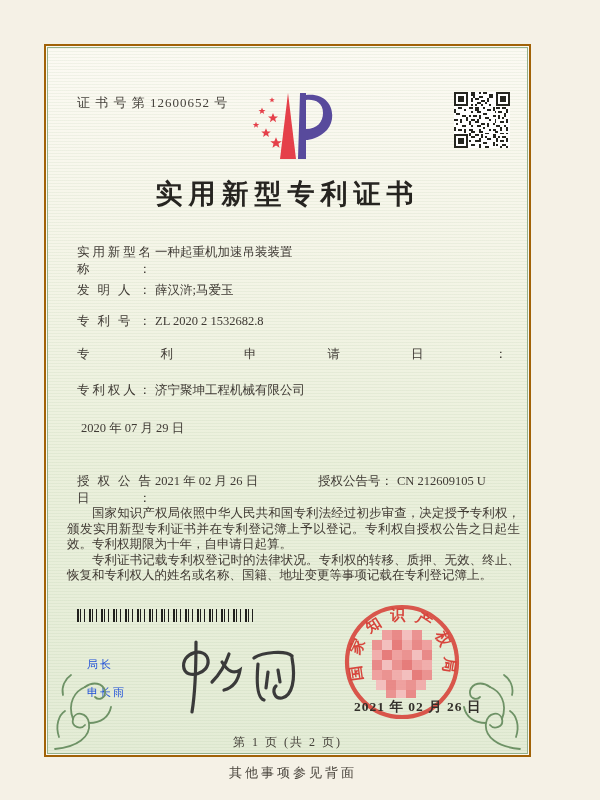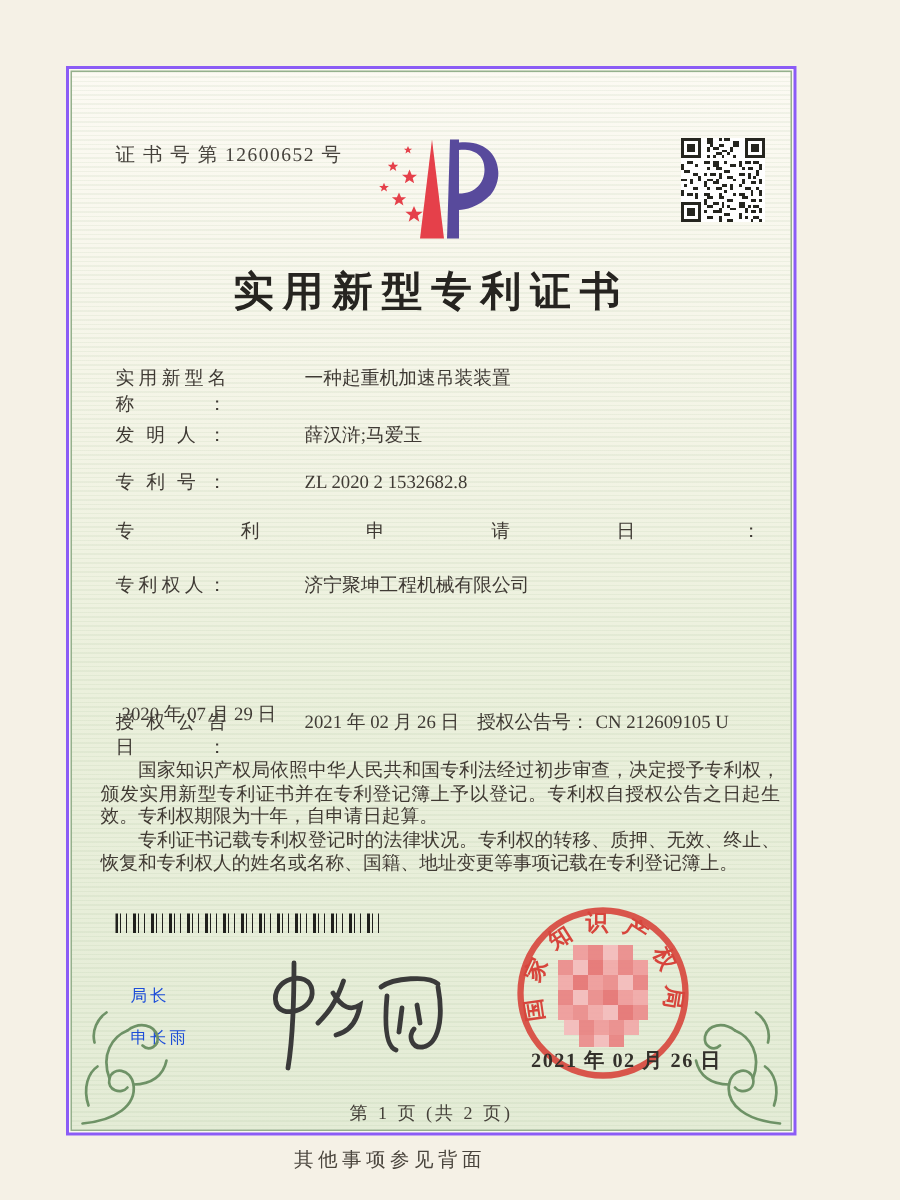--- a/index.html
+++ b/index.html
@@ -4,49 +4,49 @@
 <style>
   html,body{margin:0;padding:0;}
   body{
     width:600px;height:800px;position:relative;overflow:hidden;
     background:#f5f1e6;
     font-family:"Liberation Serif","DejaVu Serif",serif;
     color:#3c3833;
   }
   .cert{
     position:absolute;left:44px;top:44px;width:483px;height:709px;
-    border:2px solid #8b5cf6;background:#fbf9f1;
+    border:2px solid #a16207;background:#fbf9f1;
   }
   .cert-inner{
     position:absolute;inset:1px;border:1px solid #94b08c;
     background:
       repeating-linear-gradient(180deg, rgba(140,172,128,0.10) 0 1px, rgba(0,0,0,0) 1px 3px),
       linear-gradient(180deg,#fcfaf3 0%,#f5f5e8 28%,#ebf0dc 58%,#e4ecd6 100%);
   }
   .abs{position:absolute;}
   .cert-no{left:31px;top:48px;font-size:13px;letter-spacing:1px;color:#46423c;}
   .title{left:0;top:130px;width:100%;text-align:center;font-size:27px;font-weight:600;
     letter-spacing:6px;color:#262420;}
-  .frow{left:31px;width:430px;display:flex;font-size:12.5px;line-height:17px;color:#3f3a34;gap:48px;}
+  .frow{left:31px;width:430px;display:flex;font-size:12.5px;line-height:17px;color:#3f3a34;}
   .lab{flex:0 0 74px;text-align:justify;text-align-last:justify;}
   .val{flex:1;margin-left:4px;white-space:pre-line;}
   .pair2{position:absolute;left:241px;top:0;display:flex;}
   .pair2 .lab{flex:0 0 auto;text-align:left;text-align-last:auto;margin-right:4px;}
   .paras{left:21px;top:432px;width:453px;font-size:12.5px;line-height:15.6px;
     text-align:justify;color:#403a33;margin-top:28px;}
   .paras p{margin:0;text-indent:2em;}
   .barcode{left:31px;top:563px;width:176px;height:13px;
     background:
       repeating-linear-gradient(90deg,#20201d 0 2px,rgba(0,0,0,0) 2px 3px,#20201d 3px 4px,rgba(0,0,0,0) 4px 7px,#20201d 7px 8px,rgba(0,0,0,0) 8px 12px);}
   .signer{left:41px;top:604px;font-family:"Liberation Sans","DejaVu Sans",sans-serif;
     font-size:11px;line-height:28px;color:#1d4ed8;letter-spacing:2px;}
   .seal-date{left:308px;top:652px;font-size:13.5px;letter-spacing:1px;color:#33302b;font-weight:600;}
   .page-ind{left:0;top:688px;width:100%;text-align:center;font-size:12px;color:#45413a;letter-spacing:2px;}
   .back-note{left:0;top:764px;width:520px;text-align:center;font-size:13px;
-    letter-spacing:3px;color:#4a453d;}
+    letter-spacing:3px;color:#4a453d;padding-left:33px;}
   svg{display:block;}
 </style>
 </head>
 <body>
 
 <div class="cert">
   <div class="cert-inner"></div>
 
   <div class="abs cert-no">证 书 号 第 12600652 号</div>
 

